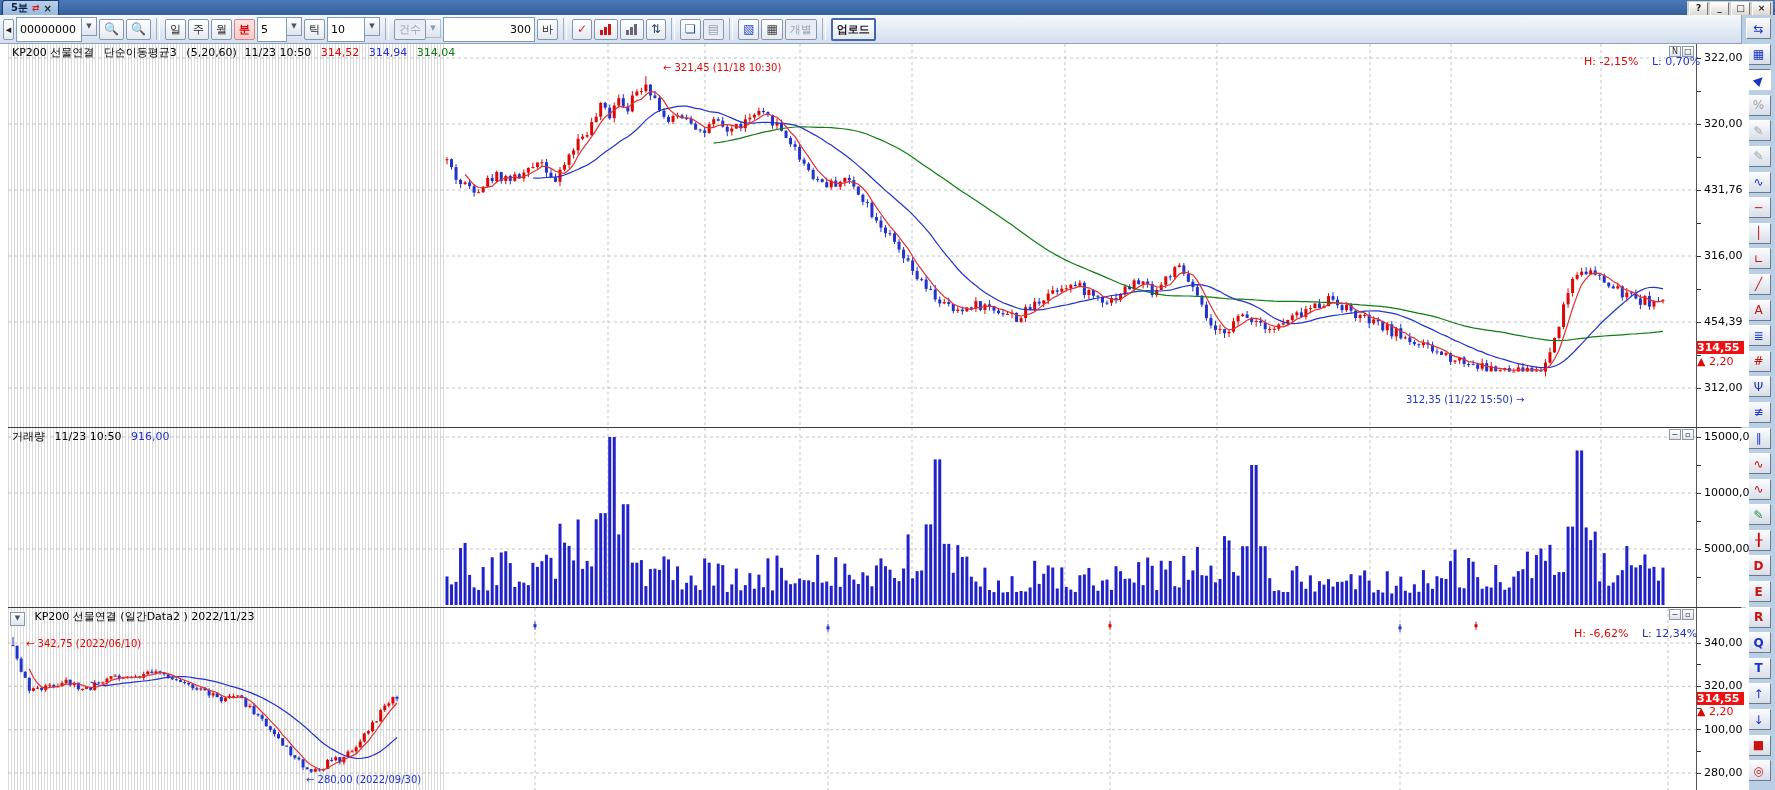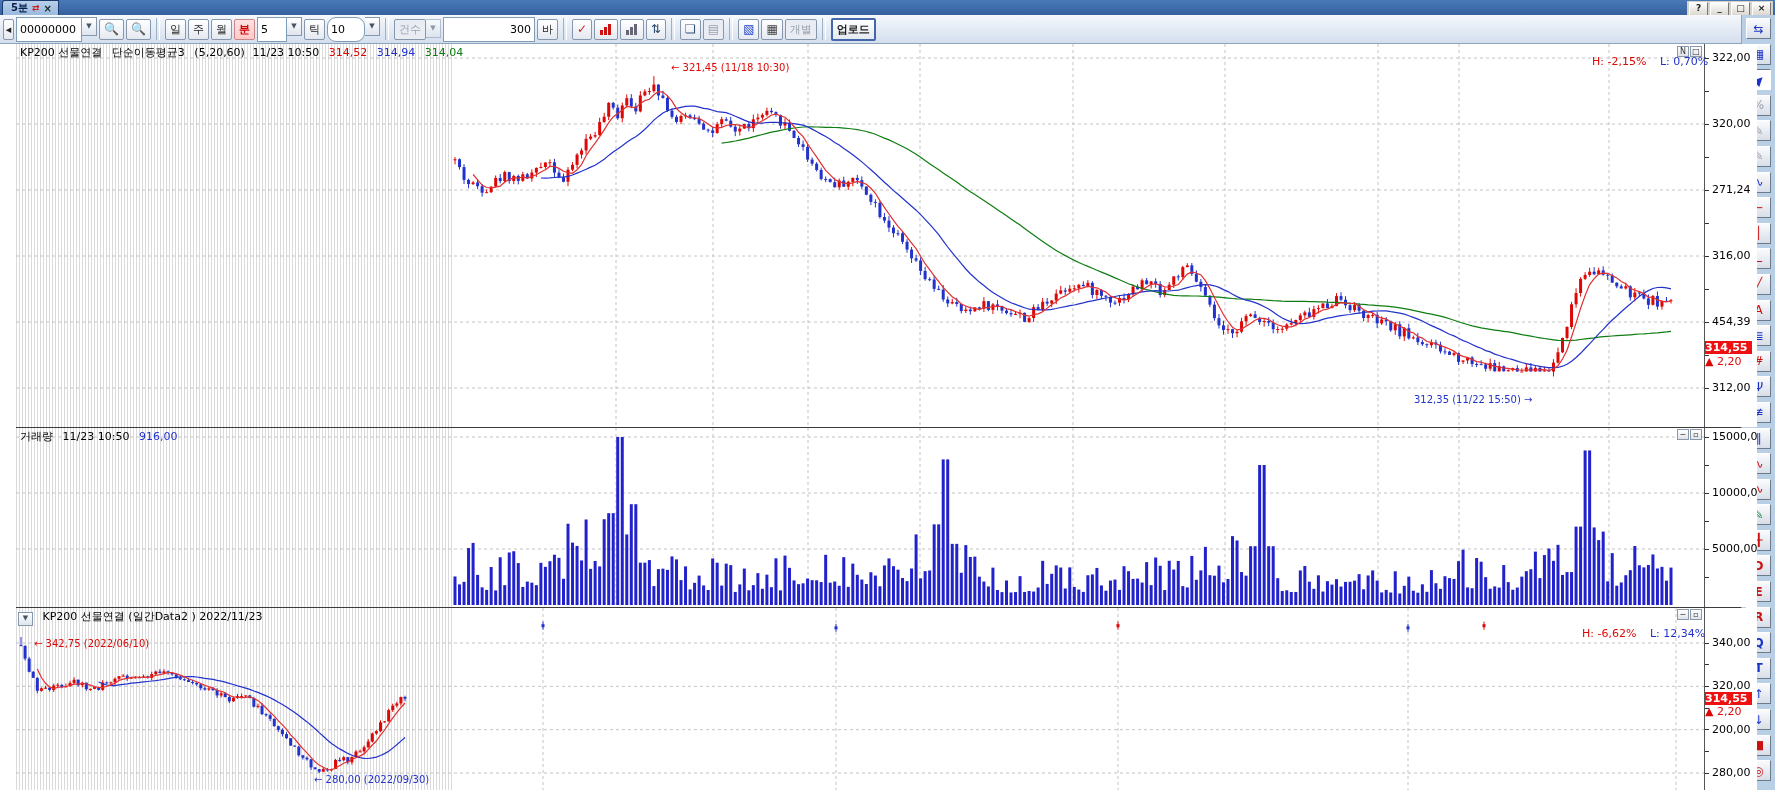--- a/index.html
+++ b/index.html
@@ -32,21 +32,21 @@
           padding:0 3px;box-sizing:border-box;}
   .combo{display:flex;align-items:stretch;margin:0 1px;}
   .combo .cval{min-width:24px;}
   .combo .cbtn{width:15px;height:19px;background:linear-gradient(#fff,#dfe5ee);border:1px solid #8596ad;
                border-left:none;display:flex;align-items:center;justify-content:center;
                font-size:7px;color:#456;cursor:pointer;box-sizing:border-box;}
   .sep{width:2px;height:22px;border-left:1px solid #9db0c4;border-right:1px solid #fff;margin:0 4px;}
   .upload{border:2px solid #4466aa;font-weight:bold;height:23px;}
   .ticon{font-size:12px;line-height:12px;}
   
-  .chartroot{position:absolute;left:16px;top:44px;width:1741px;height:602px;background:#1d4ed8;}
+  .chartroot{position:absolute;left:8px;top:44px;width:1741px;height:602px;background:#1d4ed8;}
   .pane{position:absolute;left:0;width:1741px;background:#fff;overflow:hidden;}
   .hatch{position:absolute;left:0;top:0;bottom:0;width:437px;
          background:repeating-linear-gradient(90deg,#dadada 0 1px,rgba(0,0,0,0) 1px 3px);}
   svg.plot{position:absolute;left:0;top:0;}
   .pane-header{position:absolute;left:4px;top:1px;white-space:nowrap;font-size:11px;color:#000;z-index:5;}
   .pane-header span{margin-right:6px;}
   .v-red{color:#dd0806;} .v-blue{color:#2233cc;} .v-green{color:#0e7d12;}
   .ann{position:absolute;white-space:nowrap;font-size:10px;z-index:6;}
   .hl{position:absolute;white-space:nowrap;font-size:11px;z-index:6;}
   .hl span{margin-left:10px;}
@@ -108,21 +108,21 @@
     <div class="tbtn">일</div>
     <div class="tbtn">주</div>
     <div class="tbtn">월</div>
     <div class="tbtn act">분</div>
     <div class="combo">
       <div class="tfield cval" style="width:30px;">5</div>
       <div class="cbtn">▼</div>
     </div>
     <div class="tbtn">틱</div>
     <div class="combo">
-      <div class="tfield cval" style="width:38px;border-radius:9px;">10</div>
+      <div class="tfield cval" style="width:38px;">10</div>
       <div class="cbtn">▼</div>
     </div>
     <div class="sep"></div>
     <div class="combo">
       <div class="tbtn dis" style="margin:0;">건수</div>
       <div class="cbtn" style="opacity:.55;">▼</div>
     </div>
     <div class="tfield" style="width:92px;justify-content:flex-end;margin:0 1px;">300</div>
     <div class="tbtn">바</div>
     <div class="sep"></div>
@@ -747,21 +747,21 @@
         <div class="mb">□</div>
       </div>
       <div class="ann v-red" style="left:655px;top:18px;">← 321,45 (11/18 10:30)</div>
       <div class="ann v-blue" style="left:1398px;top:350px;">312,35 (11/22 15:50) →</div>
       <div class="axis" id="axis-main">
           <div class="tickmark" style="top: 13.5px;"></div>
           <div class="axlabel" style="top: 7px;">322,00</div>
           <div class="tickmark" style="top: 79.5px;"></div>
           <div class="axlabel" style="top: 73px;">320,00</div>
           <div class="tickmark" style="top: 145.5px;"></div>
-          <div class="axlabel" style="top: 139px;">271,24</div>
+          <div class="axlabel" style="top: 139px;">431,76</div>
           <div class="tickmark" style="top: 211.5px;"></div>
           <div class="axlabel" style="top: 205px;">316,00</div>
           <div class="tickmark" style="top: 277.5px;"></div>
           <div class="axlabel" style="top: 271px;">454,39</div>
           <div class="tickmark" style="top: 343.5px;"></div>
           <div class="axlabel" style="top: 337px;">312,00</div>
           <div class="tickmark" style="top: 46.5px;"></div>
           <div class="tickmark" style="top: 112.5px;"></div>
           <div class="tickmark" style="top: 178.5px;"></div>
           <div class="tickmark" style="top: 244.5px;"></div>
@@ -1307,21 +1307,21 @@
         <div class="mb">▫</div>
       </div>
       <div class="ann v-red" style="left:18px;top:30px;">← 342,75 (2022/06/10)</div>
       <div class="ann v-blue" style="left:298px;top:166px;">← 280,00 (2022/09/30)</div>
       <div class="axis" id="axis-daily">
           <div class="tickmark" style="top: 34.5px;"></div>
           <div class="axlabel" style="top: 28px;">340,00</div>
           <div class="tickmark" style="top: 77.84px;"></div>
           <div class="axlabel" style="top: 71.34px;">320,00</div>
           <div class="tickmark" style="top: 121.18px;"></div>
-          <div class="axlabel" style="top: 114.68px;">200,00</div>
+          <div class="axlabel" style="top: 114.68px;">100,00</div>
           <div class="tickmark" style="top: 164.52px;"></div>
           <div class="axlabel" style="top: 158.02px;">280,00</div>
           <div class="tickmark" style="top: 56.17px;"></div>
           <div class="tickmark" style="top: 99.51px;"></div>
           <div class="tickmark" style="top: 142.85px;"></div>
         </div>
       <div class="pricebox" style="top:84px;">314,55</div>
       <div class="changebox" style="top:97px;">▲ 2,20</div>
     </div>
   </div>

